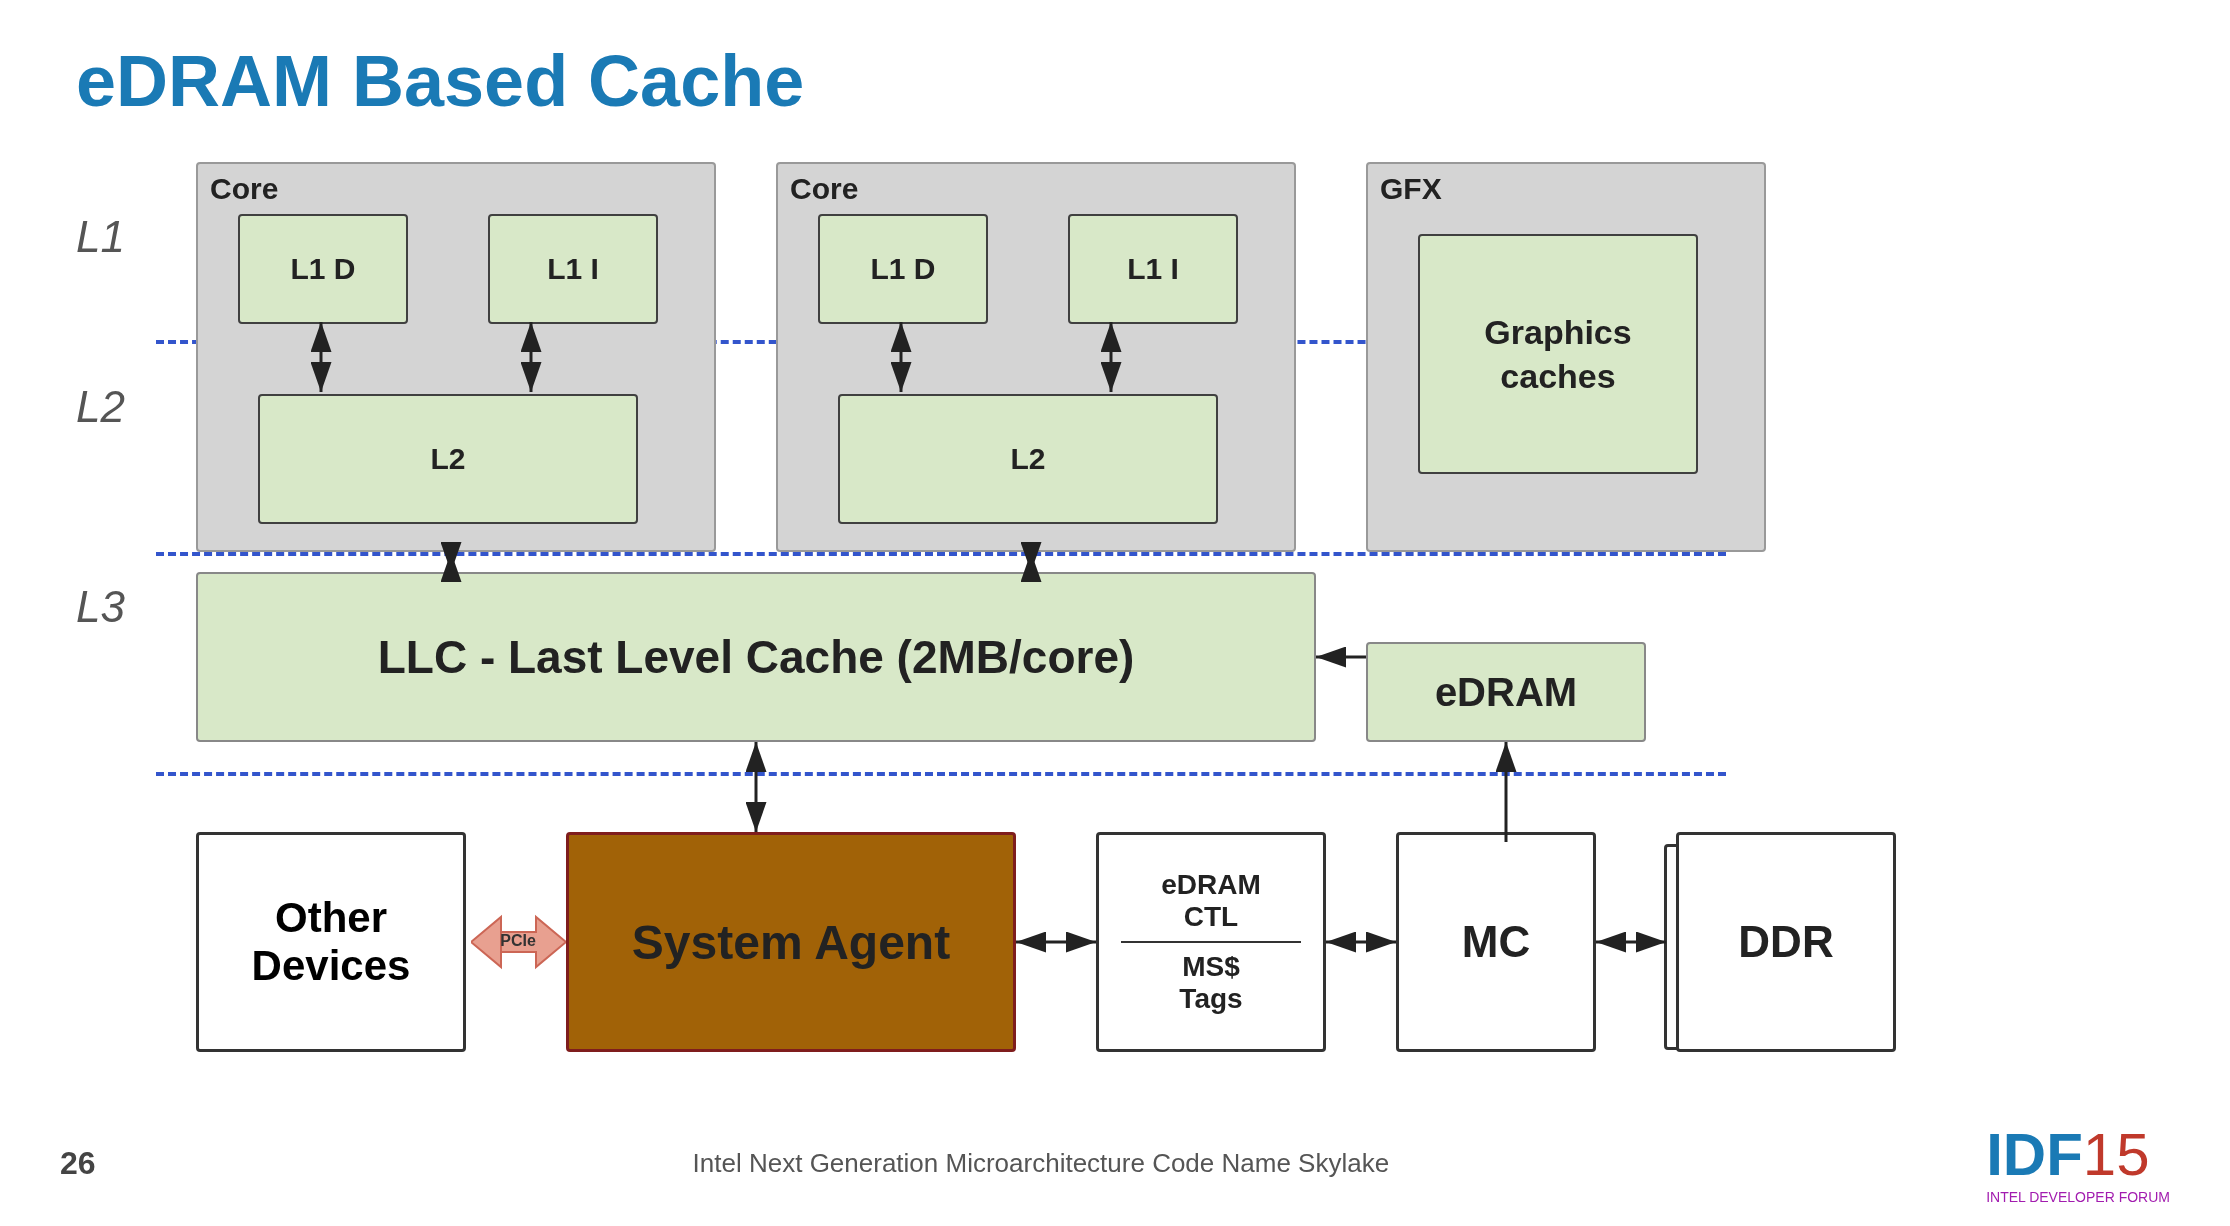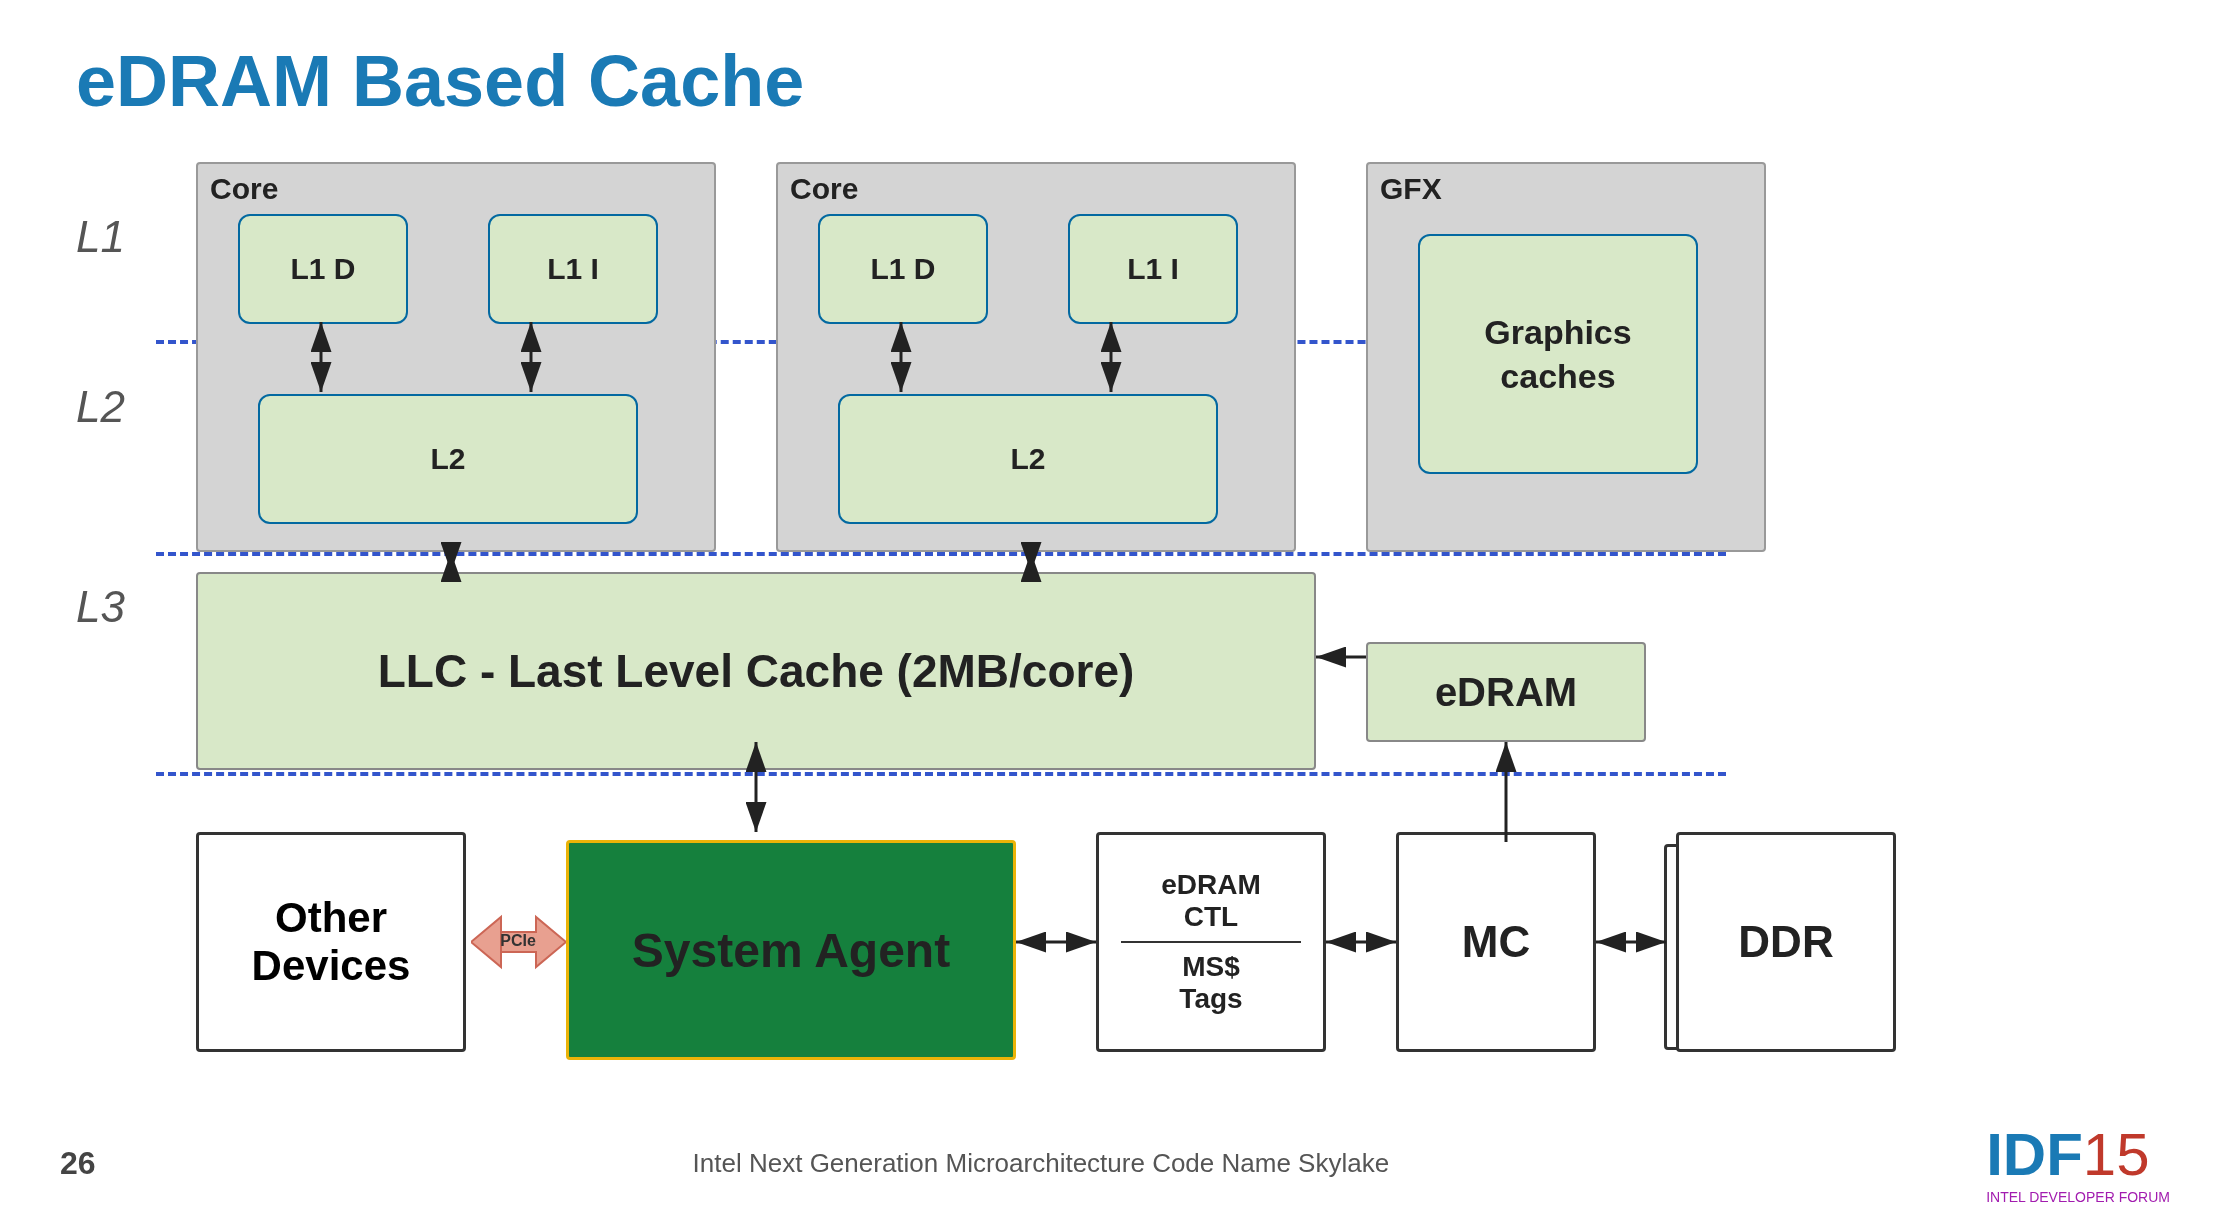--- a/index.html
+++ b/index.html
@@ -59,22 +59,22 @@
     .core-label {
       font-size: 30px;
       font-weight: bold;
       color: #222;
       padding: 8px 12px;
     }
 
     
     .cache-box {
       background: #d8e8c8;
-      border: 2px solid #0369a1;
-      border-radius: 12px;
+      border: 2px solid #404040;
+      border-radius: 4px;
       display: flex;
       align-items: center;
       justify-content: center;
       font-size: 30px;
       font-weight: bold;
       color: #222;
       position: absolute;
     }
 
     
@@ -124,30 +124,29 @@
       justify-content: center;
       font-size: 42px;
       font-weight: bold;
       color: #000000;
       text-align: center;
     }
 
     
     .system-agent-box {
       position: absolute;
-      background: #15803d;
-      border: 3px solid #eab308;
+      background: #a16207;
+      border: 3px solid #7f1d1d;
       border-radius: 4px;
       display: flex;
       align-items: center;
       justify-content: center;
       font-size: 48px;
       font-weight: bold;
       color: #222;
-      margin-top: 8px;
     }
 
     
     .edram-ctl-box {
       position: absolute;
       background: #ffffff;
       border: 3px solid #333;
       border-radius: 4px;
       display: flex;
       flex-direction: column;
@@ -287,21 +286,21 @@
 
       <div class="cache-box" style="left: 60px; top: 230px; width: 380px; height: 130px;">L2</div>
     </div>
 
     <div class="gfx-box" style="left: 1290px; top: 10px; width: 400px; height: 390px;">
       <div class="core-label">GFX</div>
 
       <div class="cache-box" style="left: 50px; top: 70px; width: 280px; height: 240px; font-size: 34px; text-align: center; line-height: 1.3;">Graphics<br>caches</div>
     </div>
 
-    <div class="llc-box" style="left: 120px; top: 420px; width: 1120px; height: 198px; text-align: right;">
+    <div class="llc-box" style="left: 120px; top: 420px; width: 1120px; height: 170px; text-align: right;">
       <span>LLC - Last Level Cache (2MB/core)</span>
     </div>
 
     <div class="edram-box" style="left: 1290px; top: 490px; width: 280px; height: 100px;">
       <span>eDRAM</span>
     </div>
 
     <div class="other-devices-box" style="left: 120px; top: 680px; width: 270px; height: 220px;">
       <span>Other<br>Devices</span>
     </div>

